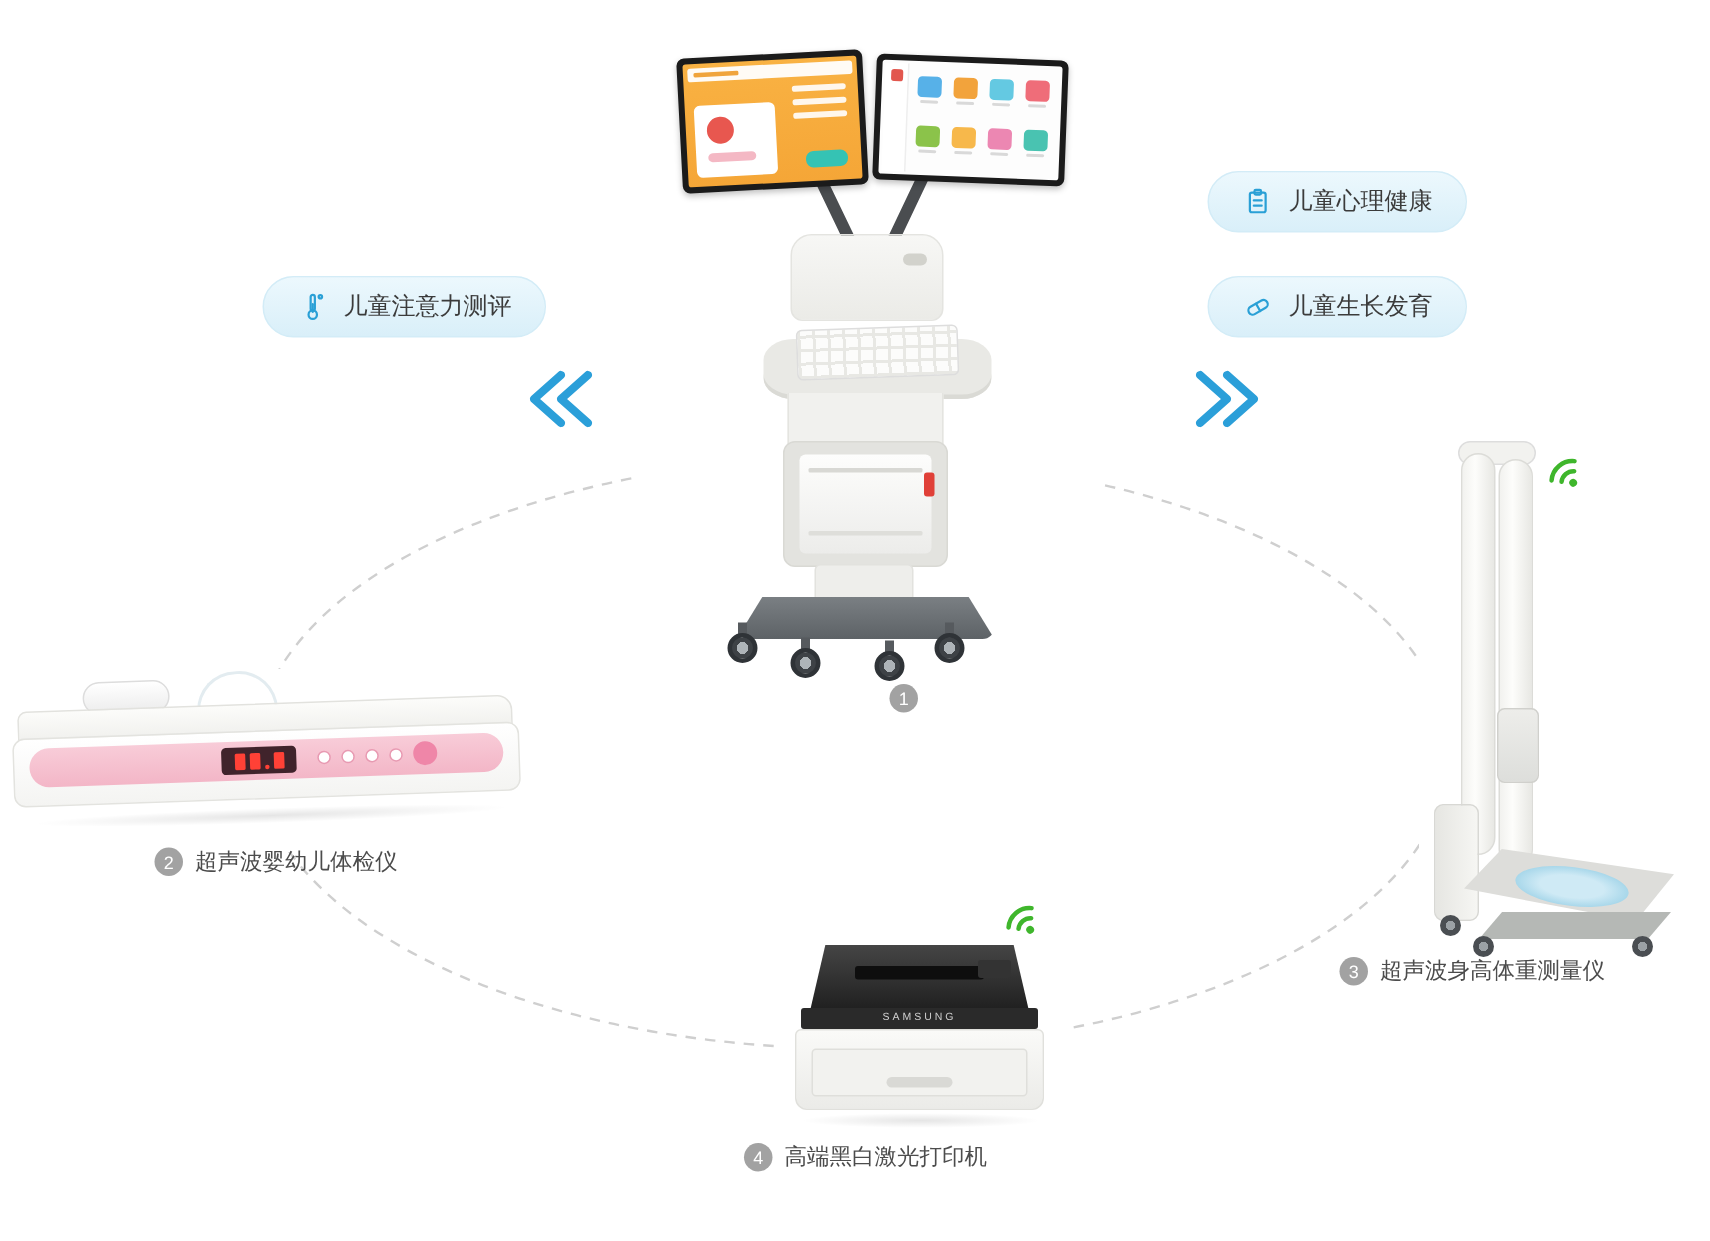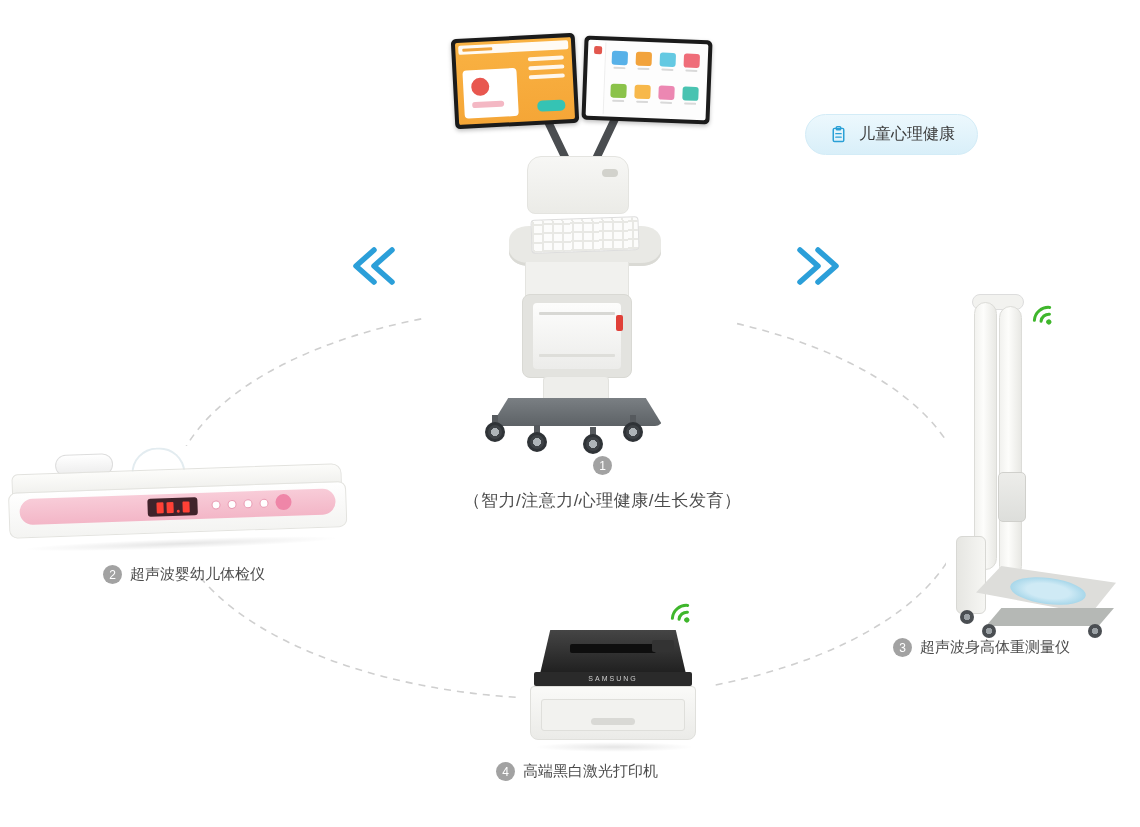--- a/index.html
+++ b/index.html
@@ -133,31 +133,49 @@
 </head>
 <body>
 
 <div class="stage">
 
   <svg class="orbit" width="1140" height="827">
     <ellipse cx="568" cy="502" rx="398" ry="197"></ellipse>
   </svg>
 
 
+  <div class="badge b2">
+    <svg class="bicon" viewBox="0 0 24 24">
+      <rect x="10.4" y="3" width="3.2" height="12" rx="1.6"></rect>
+      <circle cx="12" cy="18" r="3.2"></circle>
+        <line x1="12" y1="10" x2="12" y2="16"></line>
+      <circle cx="17.8" cy="4.4" r="1.3"></circle>
+    </svg>
+    <span class="btext">儿童注意力测评</span>
+  </div>
 
   <div class="badge b3">
     <svg class="bicon" viewBox="0 0 24 24">
       <rect x="6" y="5" width="12" height="15" rx="1.5"></rect>
       <rect x="9.5" y="3" width="5" height="3.6" rx="1"></rect>
       <line x1="9" y1="11" x2="15" y2="11"></line>
         <line x1="9" y1="15" x2="15" y2="15"></line>
     </svg>
     <span class="btext">儿童心理健康</span>
   </div>
 
+  <div class="badge b4">
+    <svg class="bicon" viewBox="0 0 24 24">
+      <g transform="rotate(-30 12 12)">
+        <rect x="4" y="9.3" width="16" height="6.4" rx="3.2"></rect>
+        <line x1="12" y1="9.3" x2="12" y2="15.7"></line>
+      </g>
+    </svg>
+    <span class="btext">儿童生长发育</span>
+  </div>
 
   <svg class="chev" style="left:352px;top:246px" width="44" height="40">
     <polyline points="22,4 4,20 22,36"></polyline>
       <polyline points="40,4 22,20 40,36"></polyline>
   </svg>
   <svg class="chev" style="left:796px;top:246px" width="44" height="40">
     <polyline points="4,4 22,20 4,36"></polyline>
       <polyline points="22,4 40,20 22,36"></polyline>
   </svg>
 
@@ -223,21 +241,20 @@
     <div class="wheel w1"></div>
     <div class="wheel w2"></div>
     <div class="wheel w3"></div>
     <div class="wheel w4"></div>
   </div>
 
   <div class="syscap">
     <div class="line1">
       <span class="numc">1</span>
     </div>
-    <div class="line2">（智力/注意力/心理健康/生长发育）</div>
   </div>
 
   <div class="scanner">
     <div class="scan-wrap">
       <div class="roll"></div>
       <div class="acrylic"></div>
       <div class="scan-top"></div>
       <div class="scan-front">
         <div class="pink-stripe"></div>
         <div class="display">

